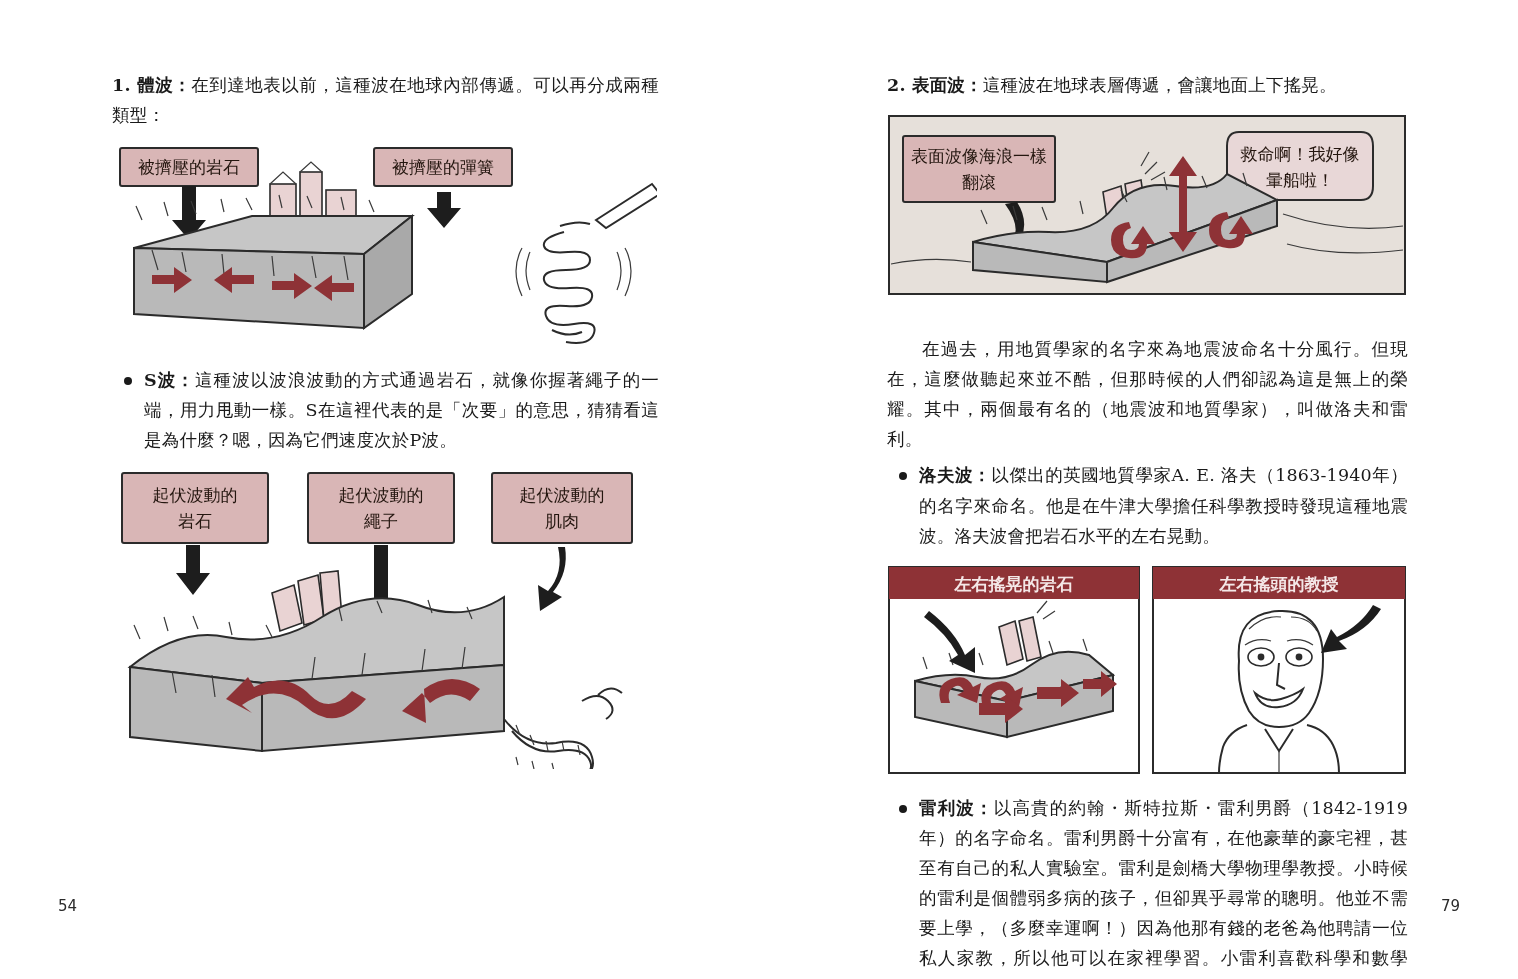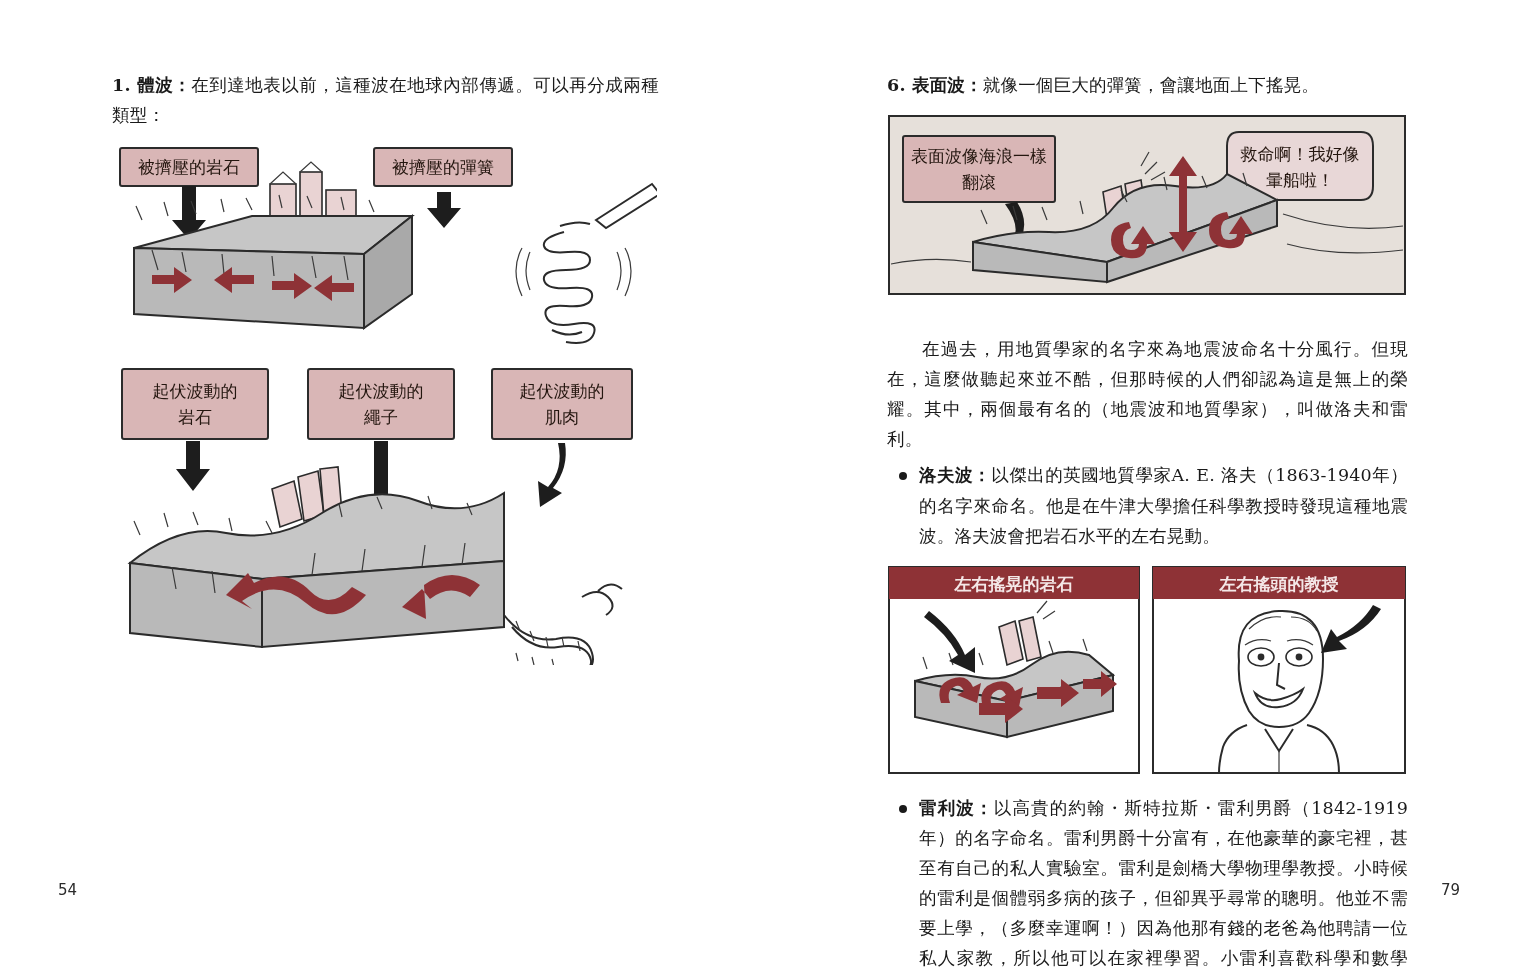--- a/index.html
+++ b/index.html
@@ -8,21 +8,21 @@
     background:#ffffff;
     font-family:"DejaVu Serif","Liberation Serif",serif;
     color:#1a1a1a;
     overflow:hidden;
   }
   .spread{position:relative;width:1518px;height:979px;}
   .page{position:absolute;top:0;height:943px;width:759px;box-sizing:border-box;}
   .page-left{left:0;padding:70px 100px 0 112px;}
   .page-right{left:759px;padding:70px 110px 0 128px;}
 
-  .folio{position:absolute;bottom:44px;font-size:15px;color:#2b2b2b;font-family:"DejaVu Sans","Liberation Sans",sans-serif;}
+  .folio{position:absolute;bottom:28px;font-size:15px;color:#2b2b2b;font-family:"DejaVu Sans","Liberation Sans",sans-serif;}
   .folio-left{left:58px;}
   .folio-right{right:58px;}
 
   p{margin:0 0 6px 0;font-size:17.5px;line-height:1.72;text-align:justify;letter-spacing:0.2px;}
   .indent{text-indent:2em;margin-top:30px;}
   .bold{font-weight:bold;}
 
   .bullet{position:relative;padding-left:22px;margin:2px 0 8px 10px;}
   .bullet::before{
     content:"";position:absolute;left:2px;top:12px;width:8px;height:8px;border-radius:50%;background:#1a1a1a;
@@ -95,20 +95,25 @@
 
         <g>
           <path class="ln" d="M452 88 q-22 6 -20 14 q2 8 24 6 q22 -2 22 8 q0 10 -24 10 q-24 0 -22 10 q2 10 26 8 q24 -2 22 9 q-2 11 -26 9 q-24 -2 -20 10 q4 12 28 8 q24 -4 20 9 q-4 13 -28 9"></path>
           <path class="ln" d="M448 82 q18 -6 30 -2 M440 186 q16 8 30 2"></path>
           <path class="ln" d="M484 76 L540 40 M484 76 l10 8 l54 -34 l-8 -10 Z"></path>
           <path class="ln-thin" d="M418 108 q-8 18 0 38 M410 104 q-12 22 0 48 M505 108 q8 18 0 38 M513 104 q12 22 0 48"></path>
         </g>
       </svg>
     </div>
 
+    <div class="bullet">
+      <p>
+        <span class="bold">S波：</span><span>這種波以波浪波動的方式通過岩石，就像你握著繩子的一端，用力甩動一樣。S在這裡代表的是「次要」的意思，猜猜看這是為什麼？嗯，因為它們速度次於P波。</span>
+      </p>
+    </div>
 
     <div class="fig">
       <svg width="545" height="300" viewBox="0 0 545 300">
 
         <rect class="label-box" x="10" y="4" width="146" height="70" rx="2"></rect>
         <text class="label-txt" x="83" y="32" text-anchor="middle">起伏波動的</text>
         <text class="label-txt" x="83" y="58" text-anchor="middle">岩石</text>
 
         <rect class="label-box" x="196" y="4" width="146" height="70" rx="2"></rect>
         <text class="label-txt" x="269" y="32" text-anchor="middle">起伏波動的</text>
@@ -149,21 +154,21 @@
         </g>
       </svg>
     </div>
 
     <div class="folio folio-left">54</div>
   </div>
 
   <div class="page page-right">
 
     <p>
-      <span class="bold">6. 表面波：</span><span>就像一個巨大的彈簧，會讓地面上下搖晃。</span>
+      <span class="bold">2. 表面波：</span><span>這種波在地球表層傳遞，會讓地面上下搖晃。</span>
     </p>
 
     <div class="fig">
       <svg width="520" height="190" viewBox="0 0 520 190">
         <rect x="2" y="2" width="516" height="178" fill="#e6e0da" stroke="#2b2b2b" stroke-width="2"></rect>
 
         <rect class="label-box" x="16" y="22" width="152" height="66" rx="2"></rect>
         <text class="label-txt" x="92" y="48" text-anchor="middle">表面波像海浪一樣</text>
         <text class="label-txt" x="92" y="74" text-anchor="middle">翻滾</text>
 

